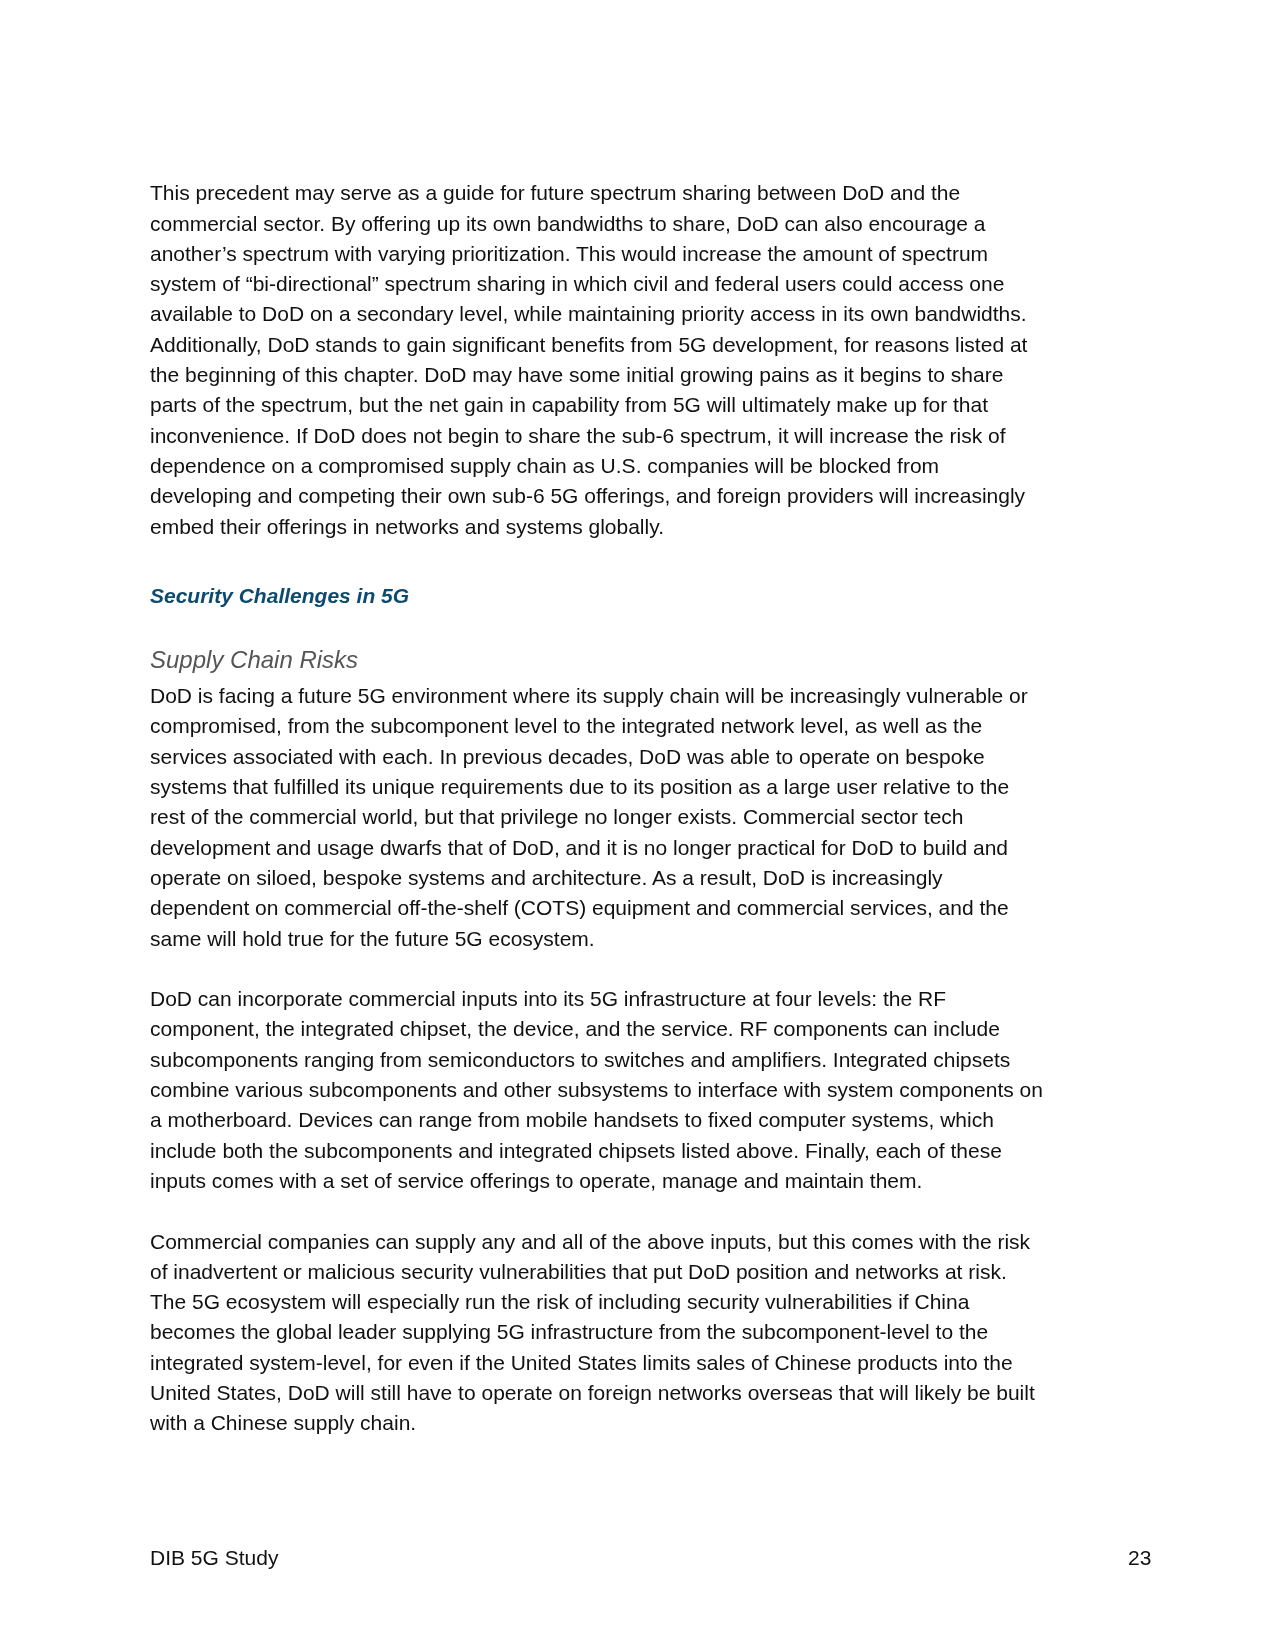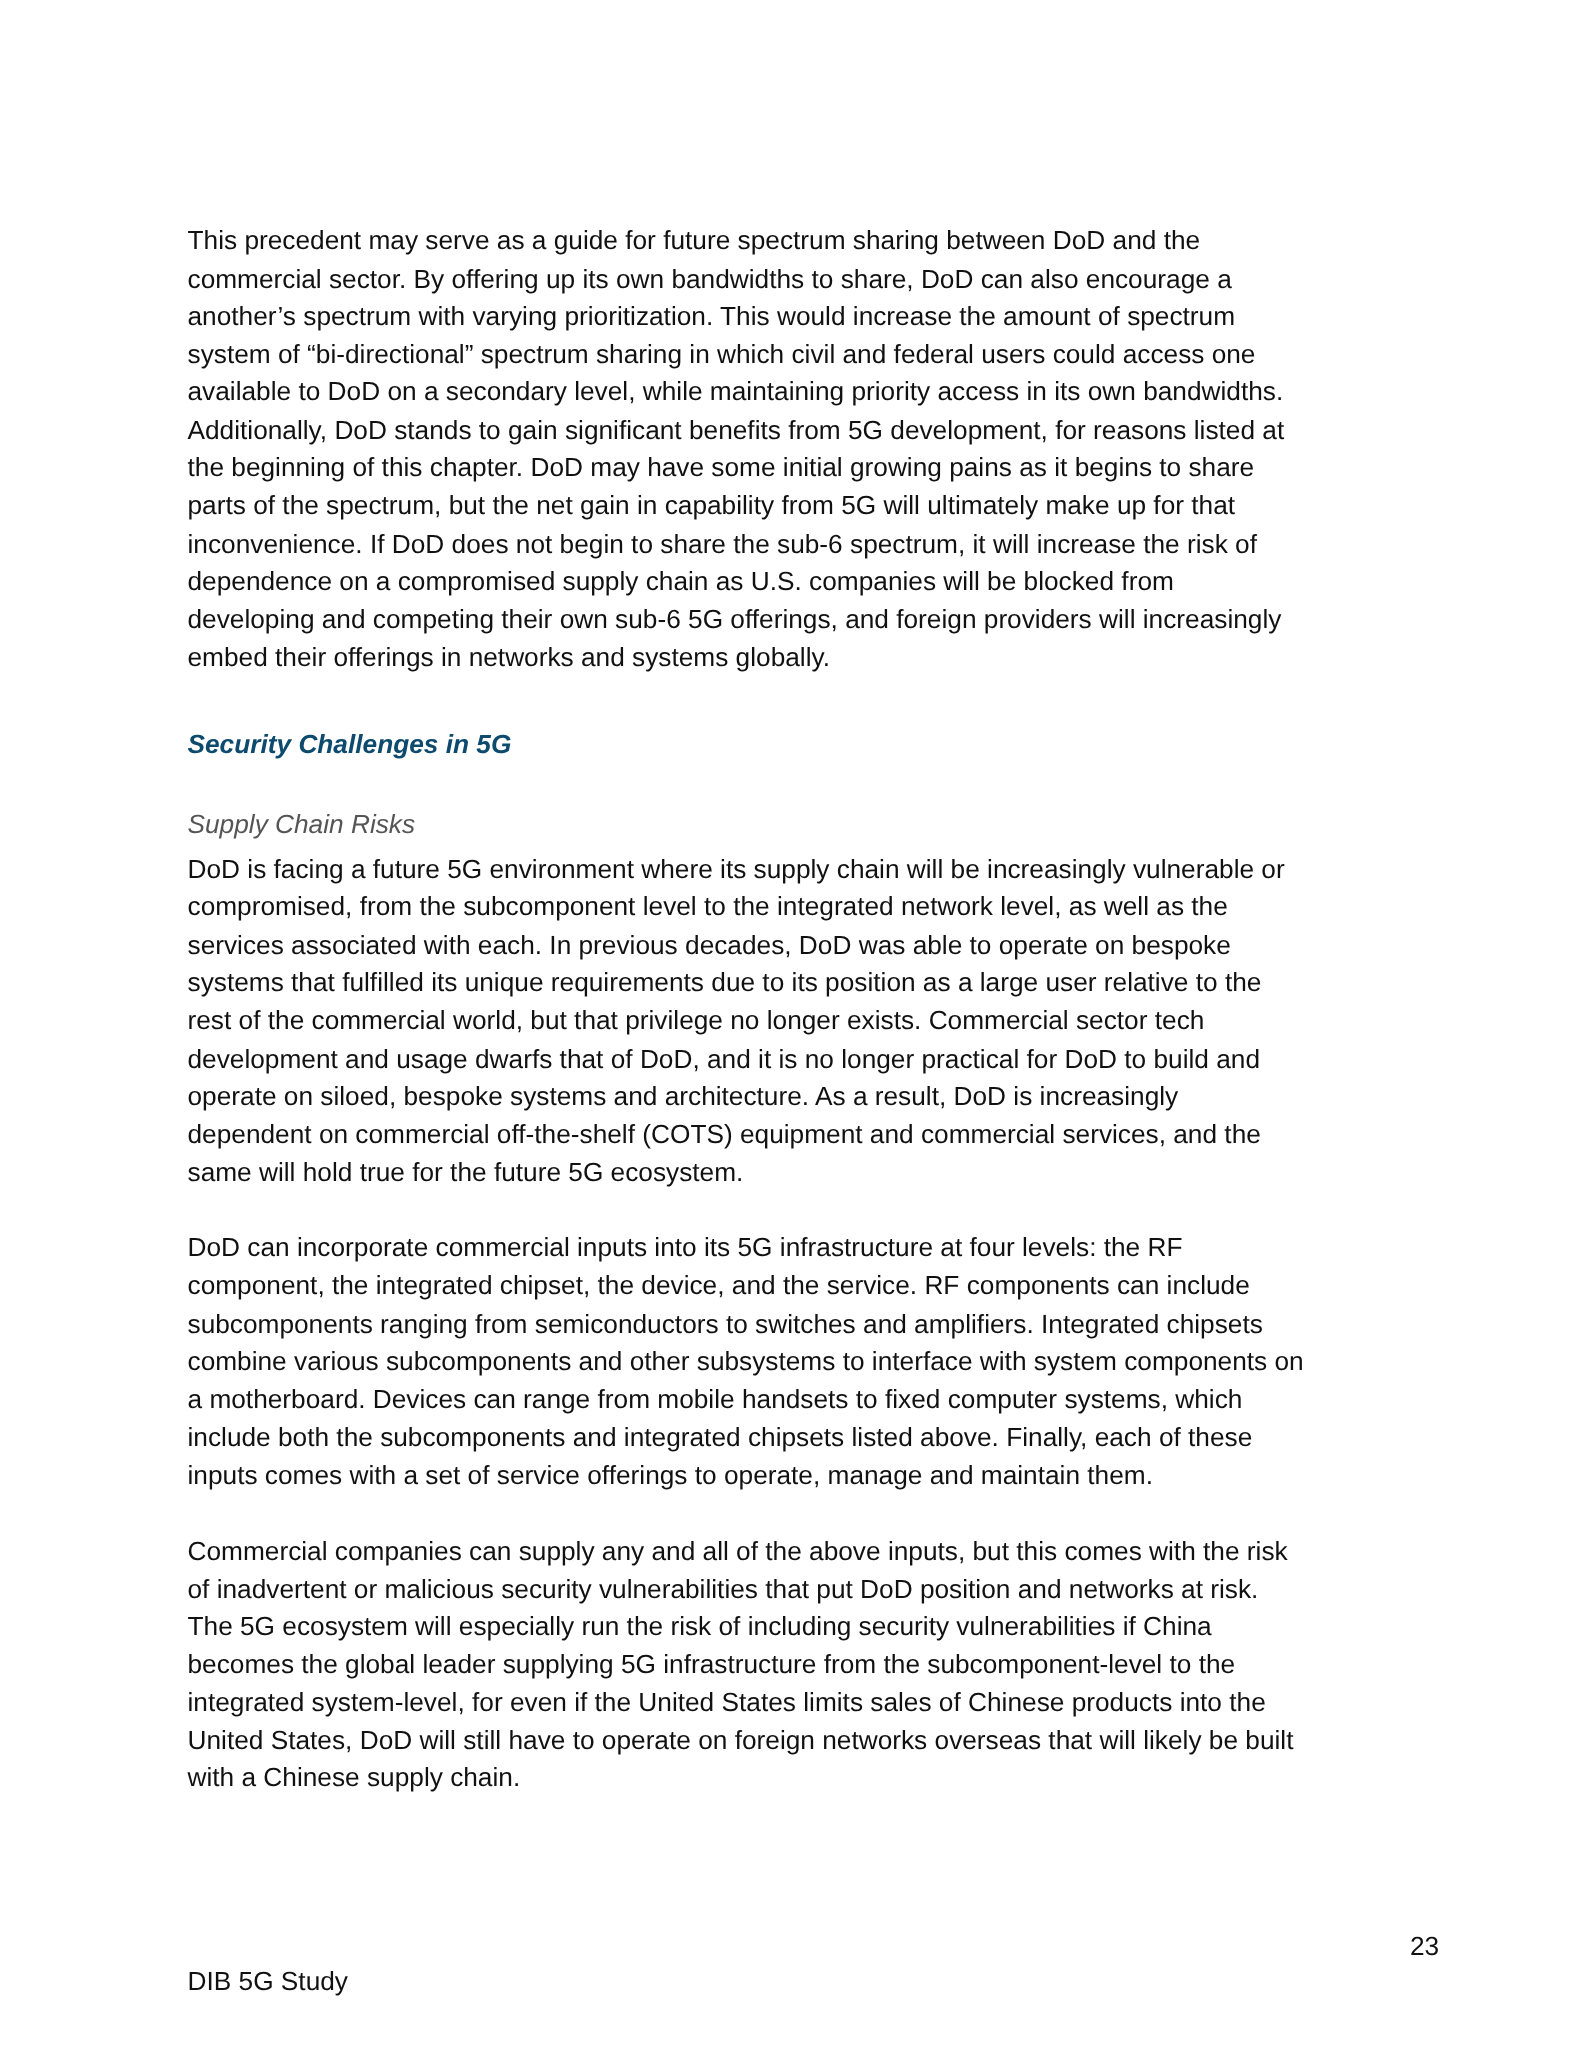--- a/index.html
+++ b/index.html
@@ -2,23 +2,23 @@
 <html><head>
 <meta charset="utf-8">
 <style>
   html, body { margin: 0; padding: 0; background: #ffffff; }
   body { width: 1275px; height: 1650px; position: relative; overflow: hidden;
          font-family: "Liberation Sans", sans-serif; color: #111111; }
   .page { position: absolute; left: 150px; top: 148px; width: 975px; }
   .line { font-size: 21px; line-height: 30.3px; white-space: nowrap; height: 30.3px; }
   .gap { height: 30.3px; }
   .heading { font-size: 21px; line-height: 30px; font-weight: bold; font-style: italic; color: #0c4a6e; white-space: nowrap; }
-  .subheading { font-size: 21px; line-height: 30px; font-style: italic; color: #555555; white-space: nowrap; }
+  .subheading { font-size: 24px; line-height: 30px; font-style: italic; color: #555555; white-space: nowrap; }
   .footer { position: absolute; top: 1543px; left: 150px; width: 975px; height: 30px; font-size: 21px; line-height: 30px; }
-  .footer .left { position: absolute; left: 0; margin-top: 28px; }
+  .footer .left { position: absolute; left: 0; }
   .footer .center { position: absolute; left: 352px; }
   .footer .right { position: absolute; left: 978px; }
 </style>
 </head>
 <body>
 
 <div class="page">
   <div id="top-paras">
       <div class="gap"></div>
       <div class="paragraph">

